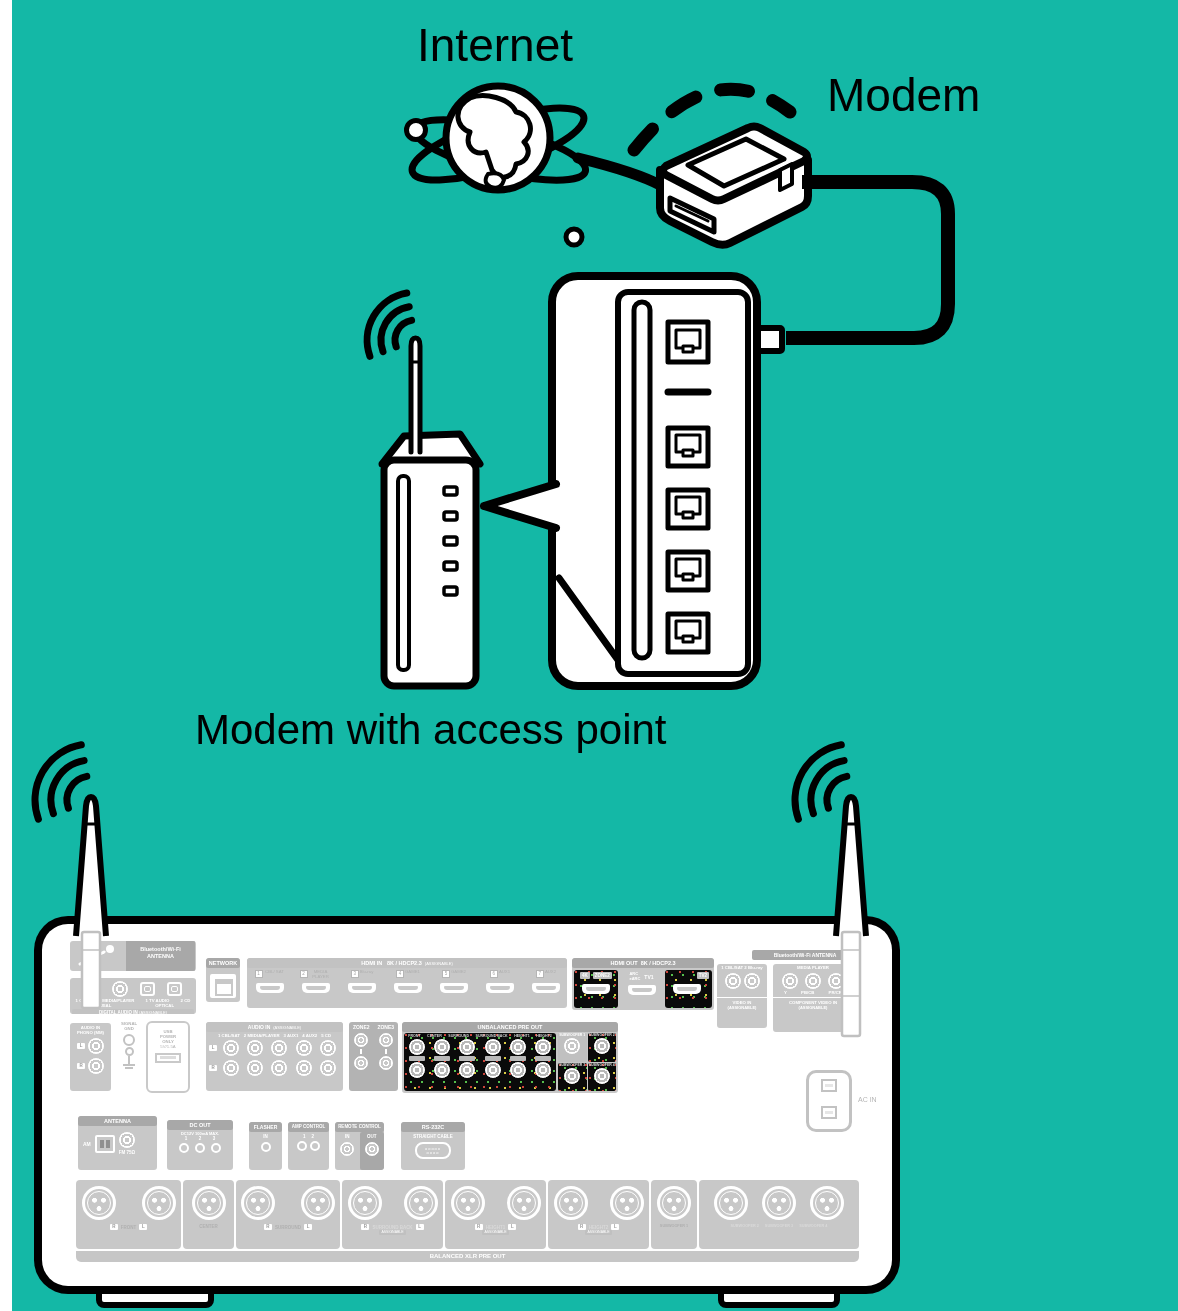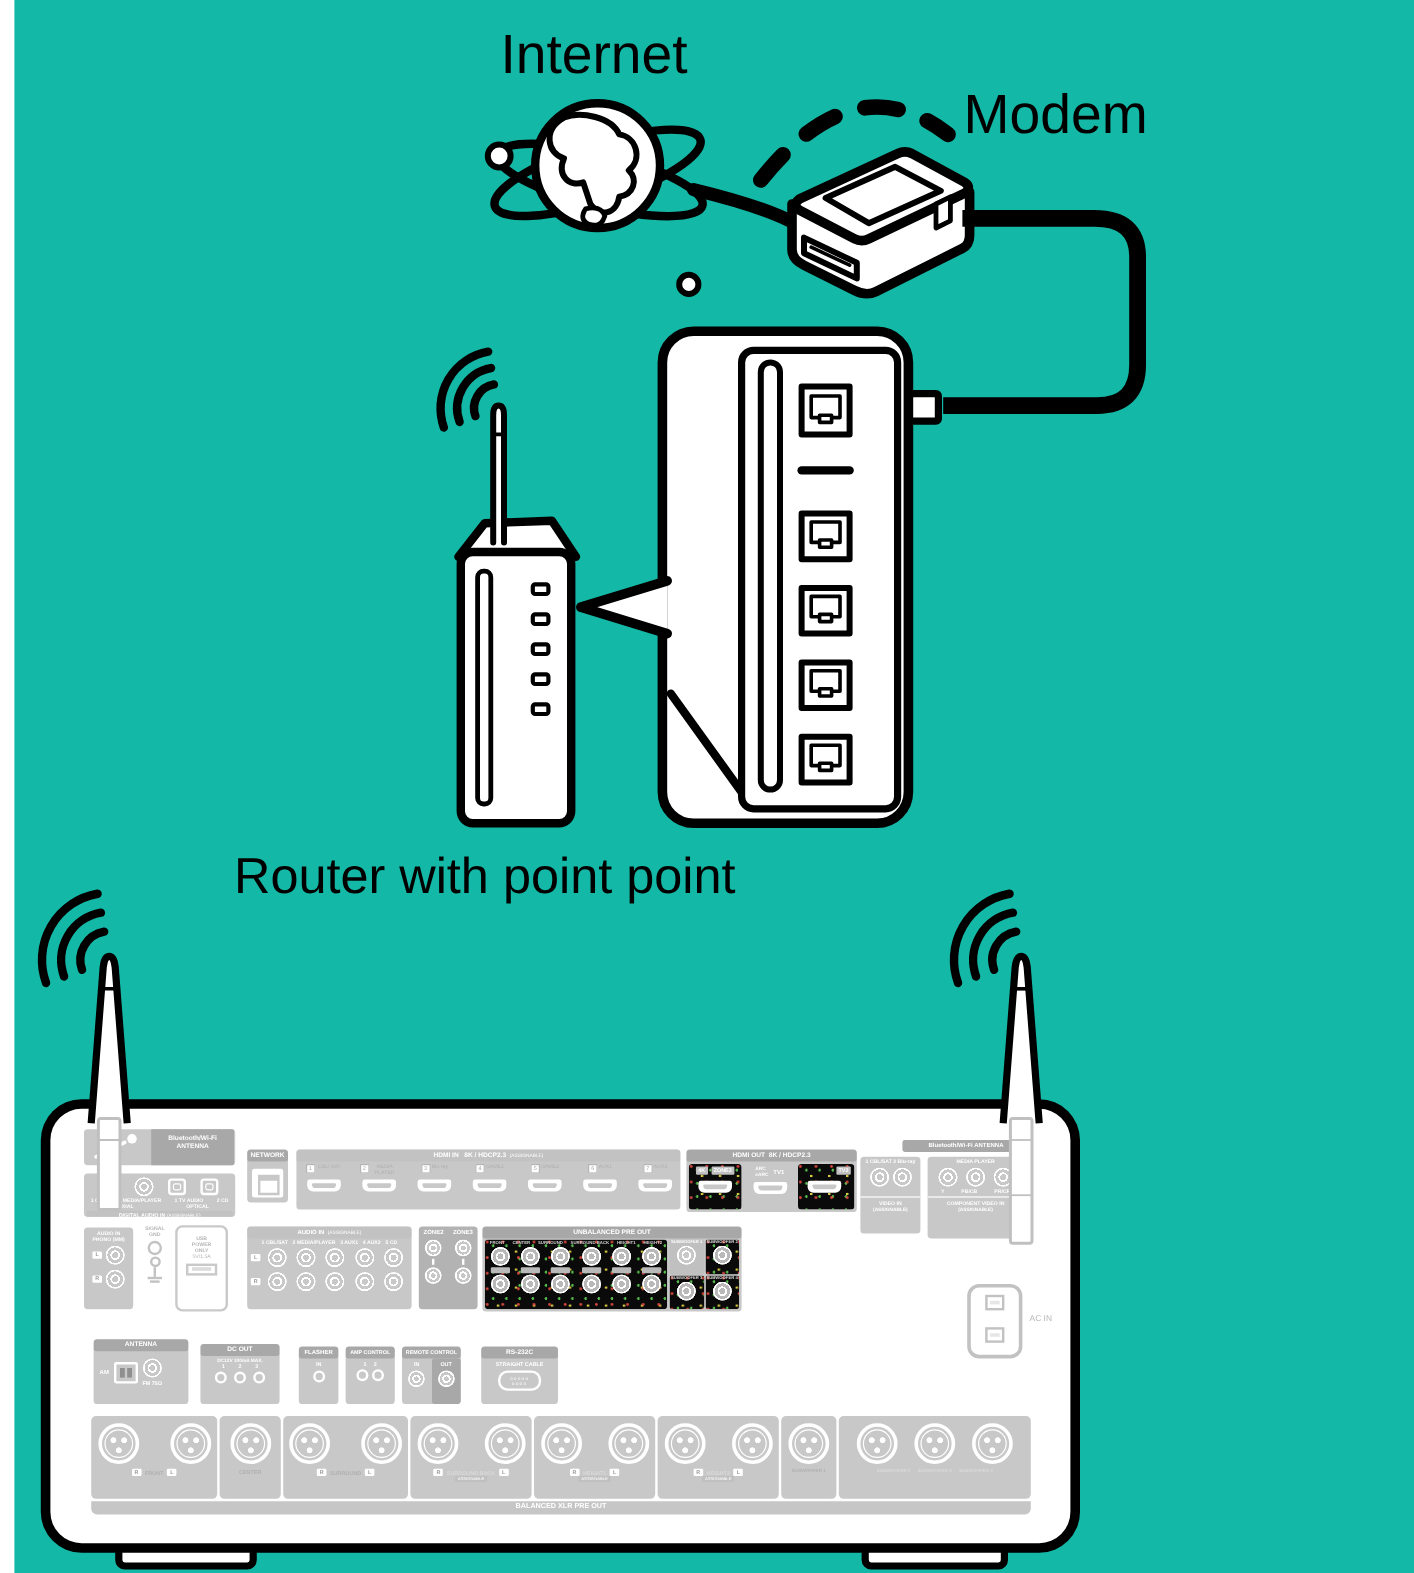--- a/index.html
+++ b/index.html
@@ -65,22 +65,22 @@
   .hcell{width:46px;display:flex;flex-direction:column;align-items:center;flex:none;}
   .hlab{display:flex;gap:1px;align-items:flex-start;height:13px;color:#b0b0b0;font-size:4.3px;line-height:4.8px;text-align:center;}
   .tiny{font-size:4.3px;line-height:5px;}
 </style>
 </head>
 <body>
 
 <div id="stage">
 
   <div class="biglabel" style="left:405px;top:18px">Internet</div>
-  <div class="biglabel" style="left:791px;top:68px">Modem</div>
-  <div class="biglabel" style="left:183px;top:706px;font-size:42px">Router with point point</div>
+  <div class="biglabel" style="left:815px;top:68px">Modem</div>
+  <div class="biglabel" style="left:183px;top:706px;font-size:42px">Modem with access point</div>
 
   <div class="foot" style="left:84px">
       <div class="footline"></div>
     </div>
   <div class="foot" style="left:706px;width:122px">
       <div class="footline"></div>
     </div>
 
   <div id="receiver">
 

